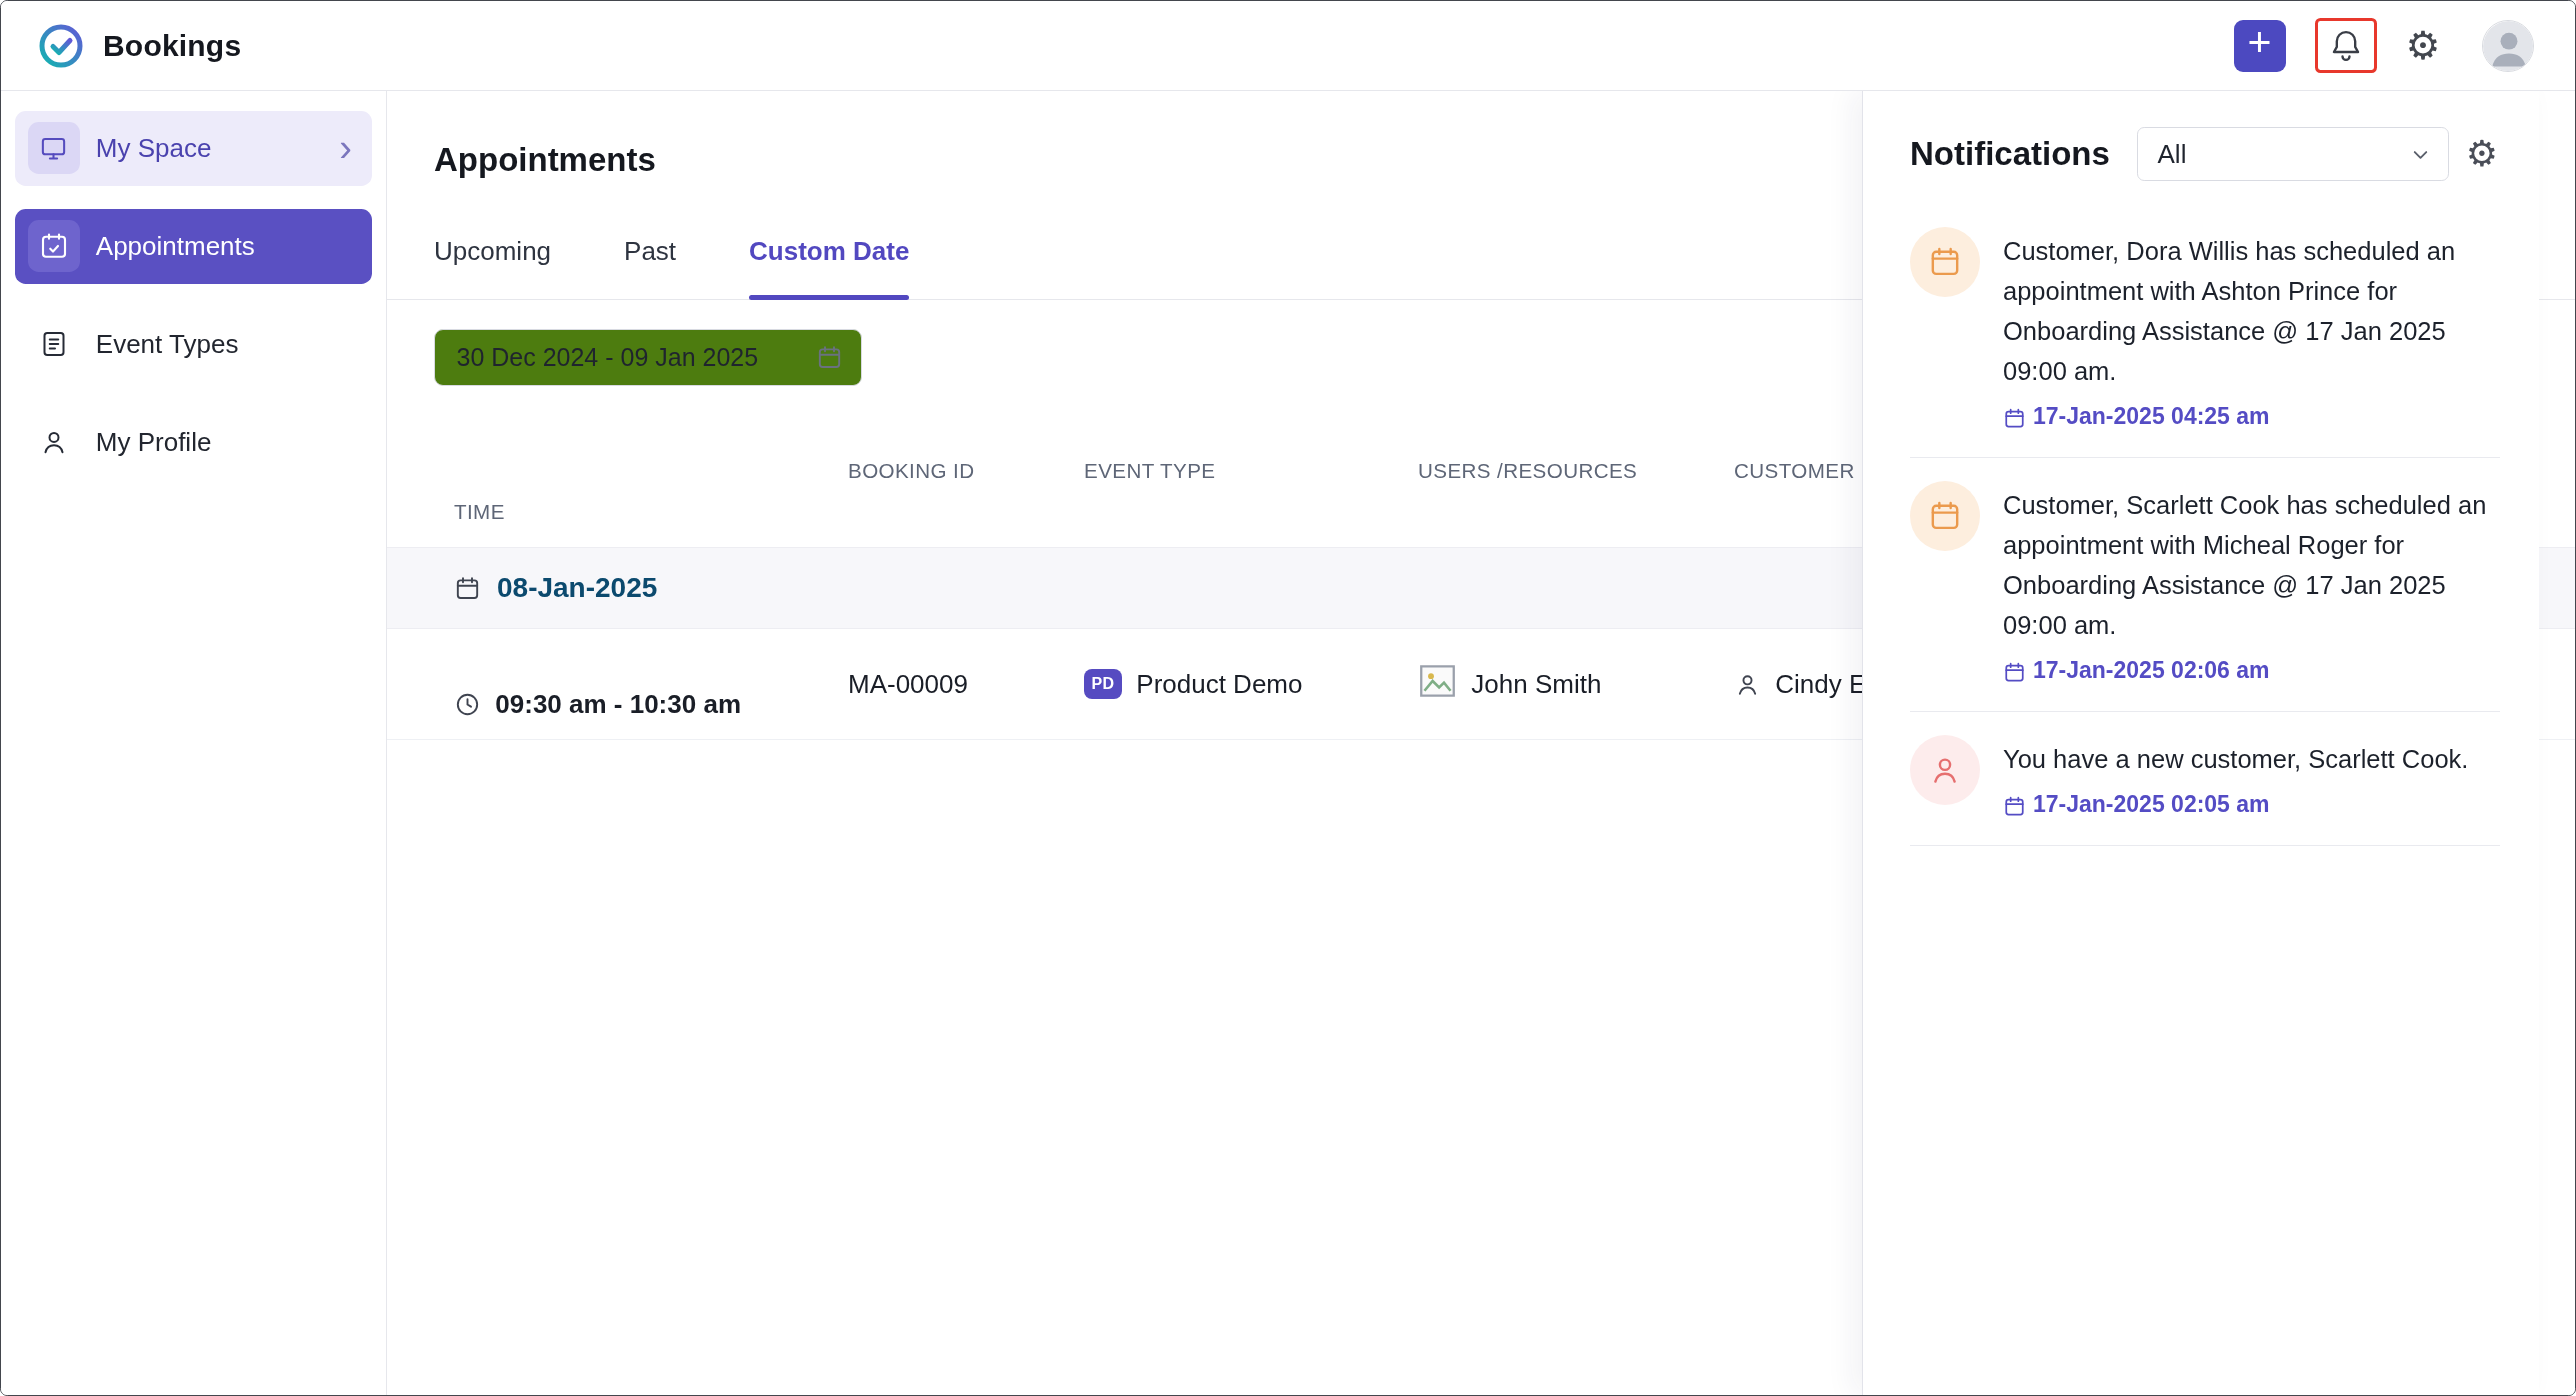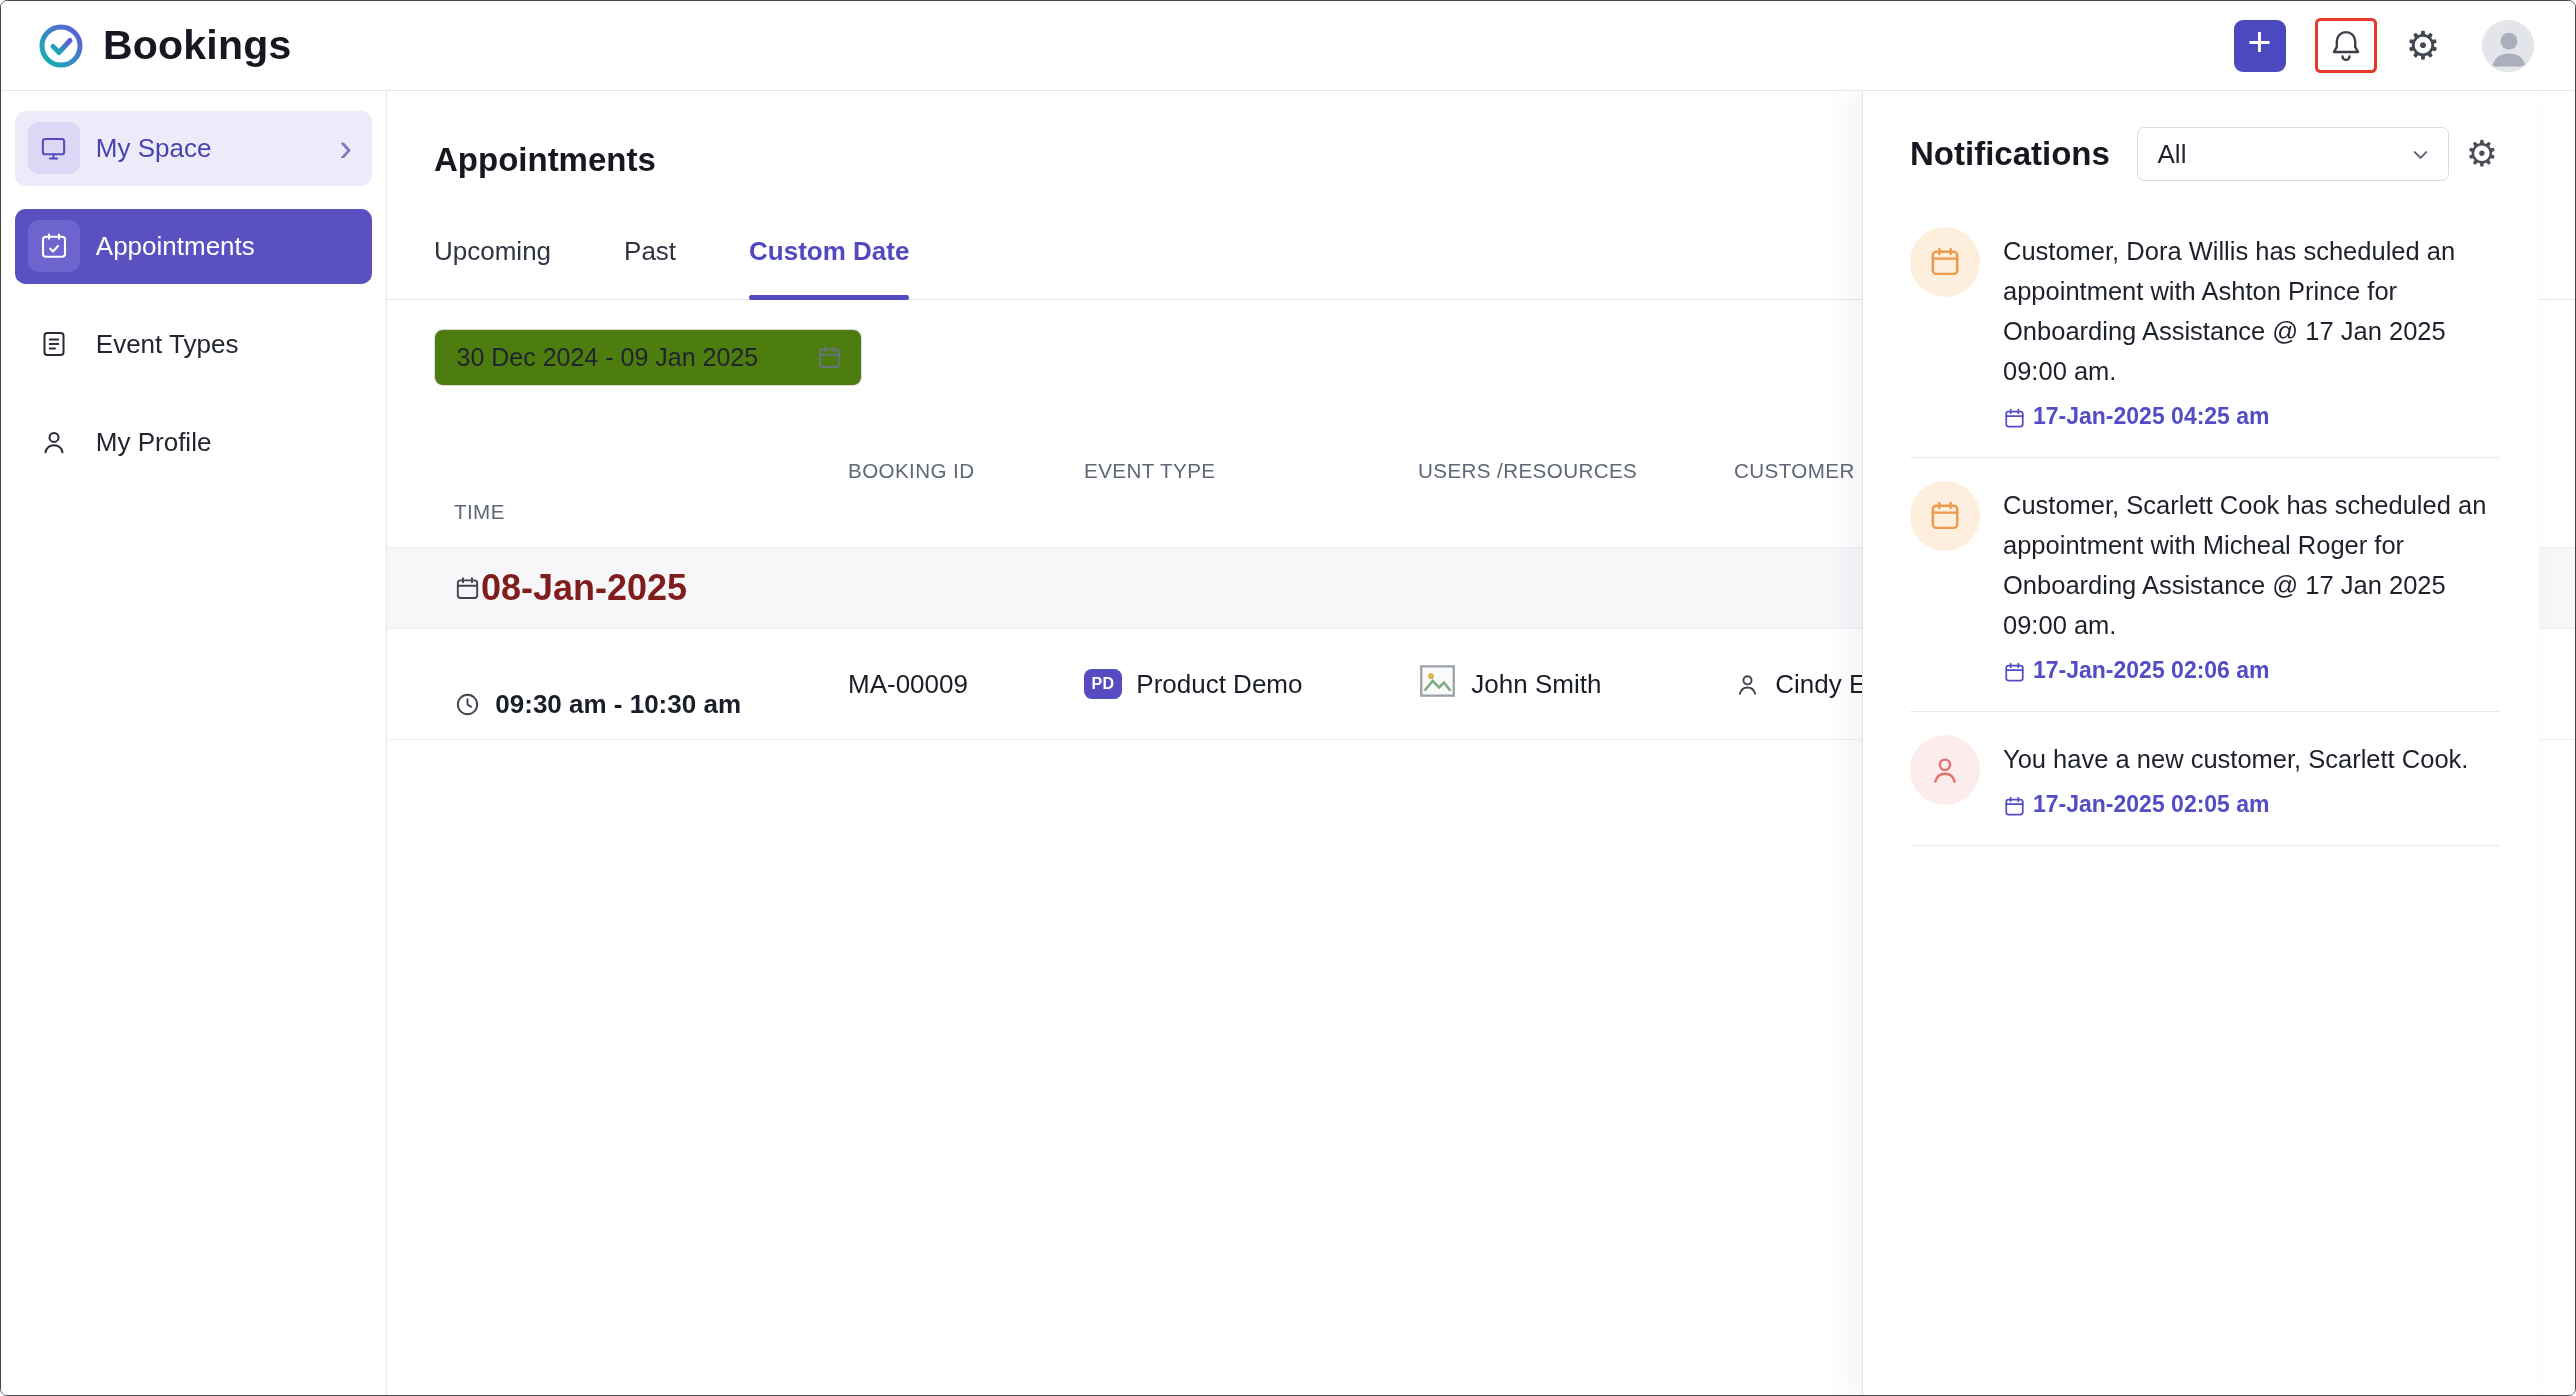--- a/index.html
+++ b/index.html
@@ -3,21 +3,21 @@
 <meta charset="utf-8">
 <style>
   * { margin:0; padding:0; box-sizing:border-box; }
   html,body { width:2576px; height:1396px; }
   body { font-family:"Liberation Sans", sans-serif; color:#16191f; background:#ffffff; }
   .screen { position:relative; width:2576px; height:1396px; border:1.8px solid #43464d; border-radius:7.2px; overflow:hidden; background:#fff; }
 
   
   .topbar { position:absolute; top:0; left:0; right:0; height:90px; background:#fff; border-bottom:0.9px solid #e6e7ec; display:flex; align-items:center; padding:0 41px 0 36px; z-index:40; }
   .brand { display:flex; align-items:center; gap:18px; }
-  .app-title { font-size:41px; font-weight:700; letter-spacing:0.2px; color:#15181f; }
+  .app-title { font-size:30px; font-weight:700; letter-spacing:0.2px; color:#15181f; }
   .topbar-right { margin-left:auto; display:flex; align-items:center; gap:29px; }
   .add-btn { width:52px; height:52px; border:none; border-radius:9px; background:#4c49c0; color:#fff; font-size:41px; line-height:1; display:flex; align-items:center; justify-content:center; padding-bottom:5.4px; cursor:pointer; }
   .icon-btn { background:none; border:none; cursor:pointer; display:flex; align-items:center; justify-content:center; }
   .bell-highlight { border:3.6px solid #e8382c; border-radius:5.4px; padding:5.4px 9px; display:flex; align-items:center; }
   .gear-glyph { font-size:39px; color:#43474f; line-height:1; }
   .avatar { width:52px; height:52px; border-radius:50%; overflow:hidden; margin-left:12.5px; flex:0 0 52px; border:0.9px solid #d9dbe0; }
   .avatar svg { display:block; }
 
   
   .sidebar { position:absolute; top:90px; left:0; bottom:0; width:386px; background:#fff; border-right:0.9px solid #e6e7ec; padding:19.7px 14.3px; z-index:10; }
@@ -35,21 +35,21 @@
   .tabs-row { display:flex; gap:73px; padding:57px 0 0 47px; border-bottom:0.9px solid #e6e7ec; }
   .tab { font-size:26px; font-weight:500; color:#2e3440; padding-bottom:32px; position:relative; cursor:pointer; }
   .tab.active { color:#5248c0; font-weight:600; }
   .tab.active::after { content:""; position:absolute; left:0; right:0; bottom:-0.9px; height:4.5px; background:#5248c0; border-radius:2.7px; }
   .filter-row { margin:29px 0 0 47px; }
   .date-input { width:428px; height:57px; border:1.8px solid #d8dae1; border-radius:9px; display:flex; align-items:center; padding:0 18px 0 21.5px; font-size:25px; font-weight:500; color:#1f242e; cursor:pointer; background:#4d7c0f; }
   .date-input .cal { margin-left:auto; color:#6a7180; display:flex; }
   .table { margin-top:50px; width:100%; }
   .thead { display:grid; grid-template-columns:461px 236px 334px 316px 1fr; padding:23px 0; font-size:20.6px; font-weight:500; color:#5e6677; letter-spacing:0.4px; }
   .first-pad { padding-left:67px;margin-top:41px; }
-  .group-row { height:82px; background:#f7f7fa; border-top:0.9px solid #ededf2; border-bottom:0.9px solid #ededf2; display:flex; align-items:center; gap:0; padding-left:67px; font-size:36px; font-weight:700; color:#7f1d1d; }
+  .group-row { height:82px; background:#f7f7fa; border-top:0.9px solid #ededf2; border-bottom:0.9px solid #ededf2; display:flex; align-items:center; gap:16px; padding-left:67px; font-size:28px; font-weight:700; color:#0c4a6e; }
   .data-row { display:grid; grid-template-columns:461px 236px 334px 316px 1fr; height:111px; border-bottom:0.9px solid #eef0f4; align-items:center; font-size:26px; color:#1a1e27; }
   .cell { display:flex; align-items:center; gap:14.3px; }
   .time-text { font-weight:600; }
   .badge { width:38px; height:30px; border-radius:8px; background:#564bc1; color:#fff; font-size:16px; font-weight:700; display:flex; align-items:center; justify-content:center; letter-spacing:0.4px; flex:0 0 38px; }
   .icon-muted { color:#3f4450; display:flex; }
 
   
   .notif-panel { position:absolute; top:90px; left:1861px; right:36px; bottom:0; background:#fff; border-left:0.9px solid #e2e3ea; box-shadow:-10.7px 0 27px rgba(40,40,80,.06); z-index:20; }
   .notif-header { display:flex; align-items:center; padding:36px 41px 23px 47px; }
   .notif-title { font-size:33px; font-weight:700; color:#15181f; }

